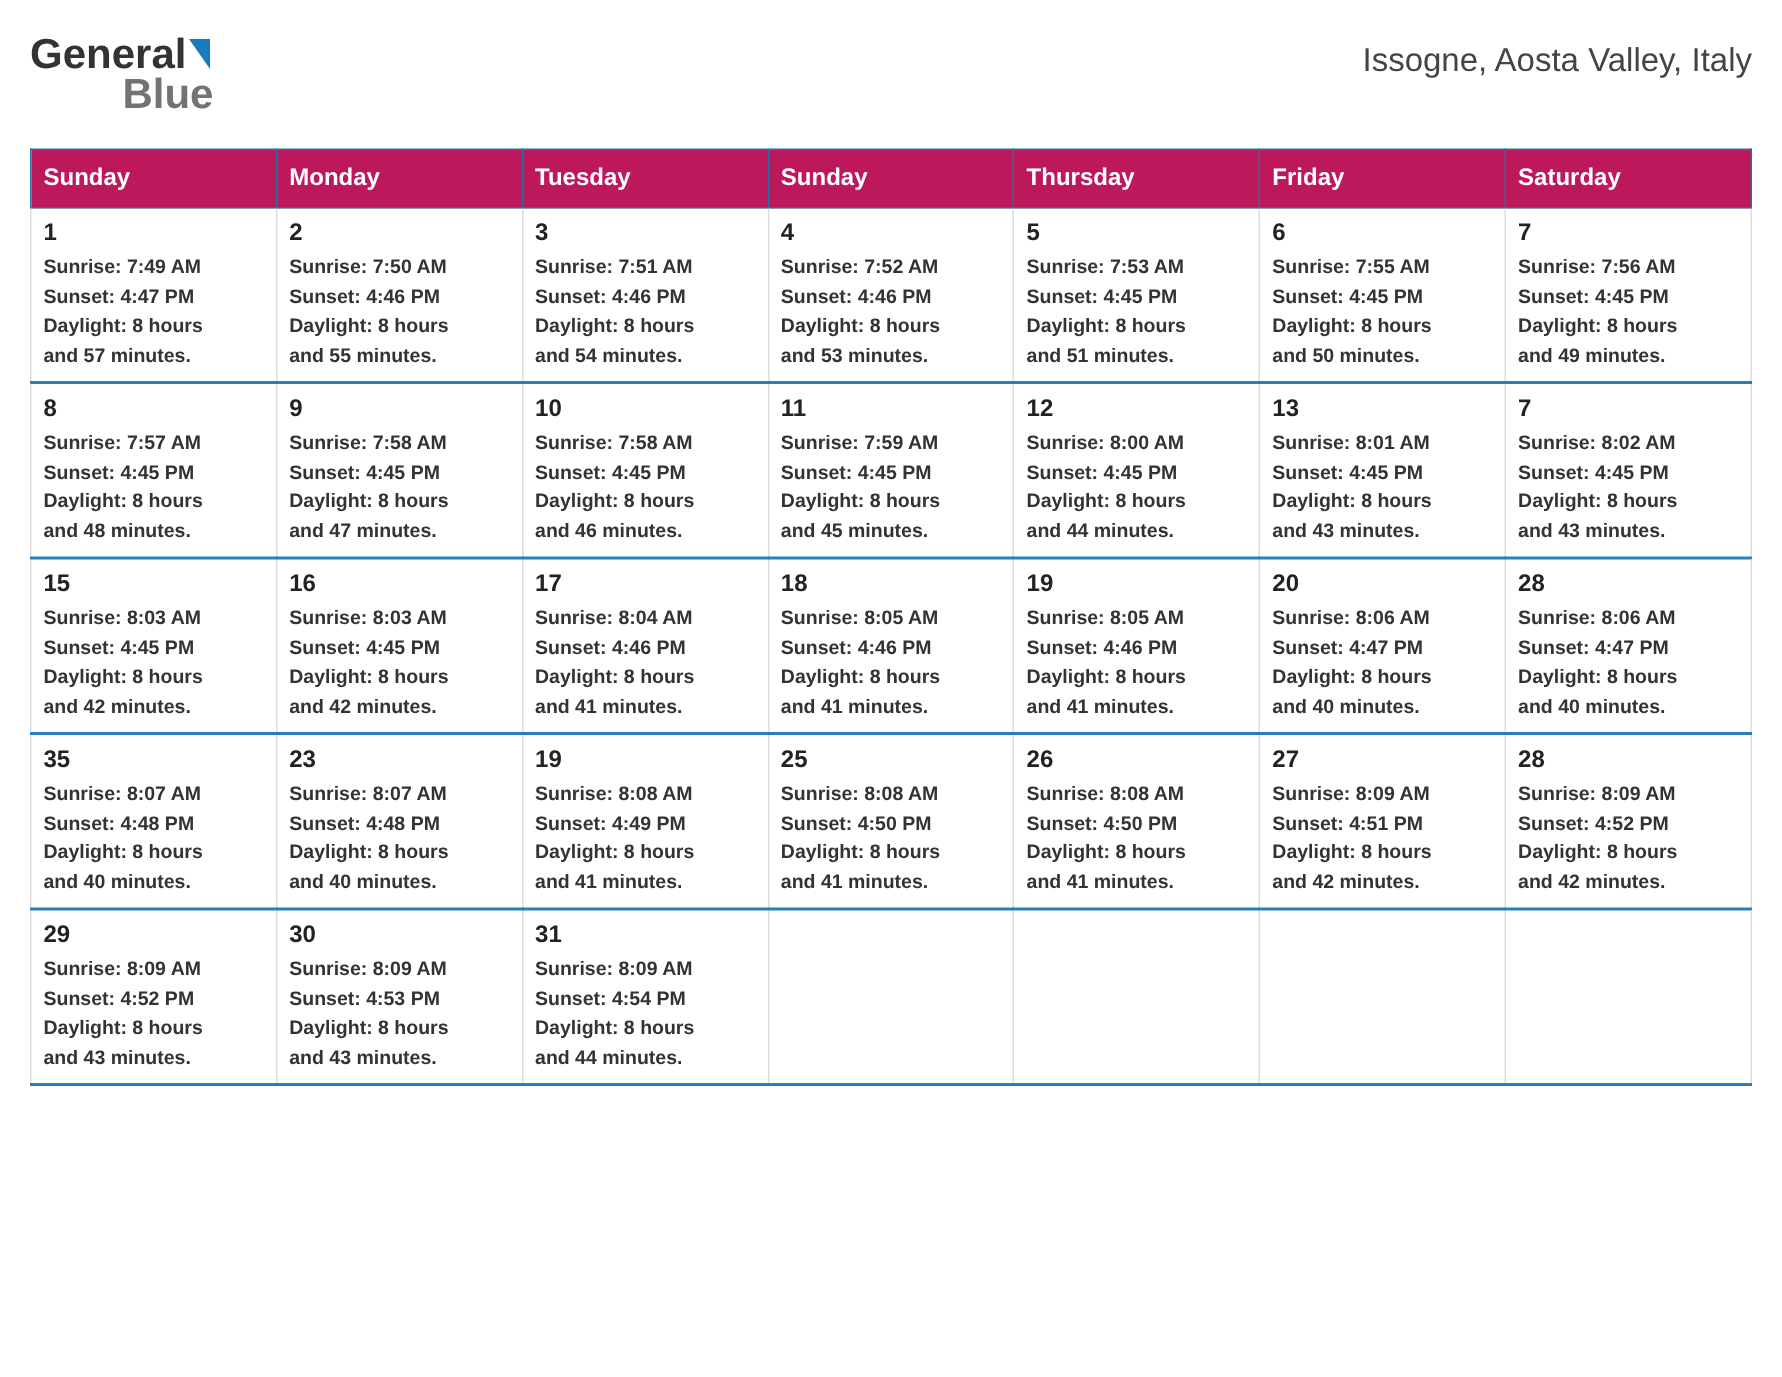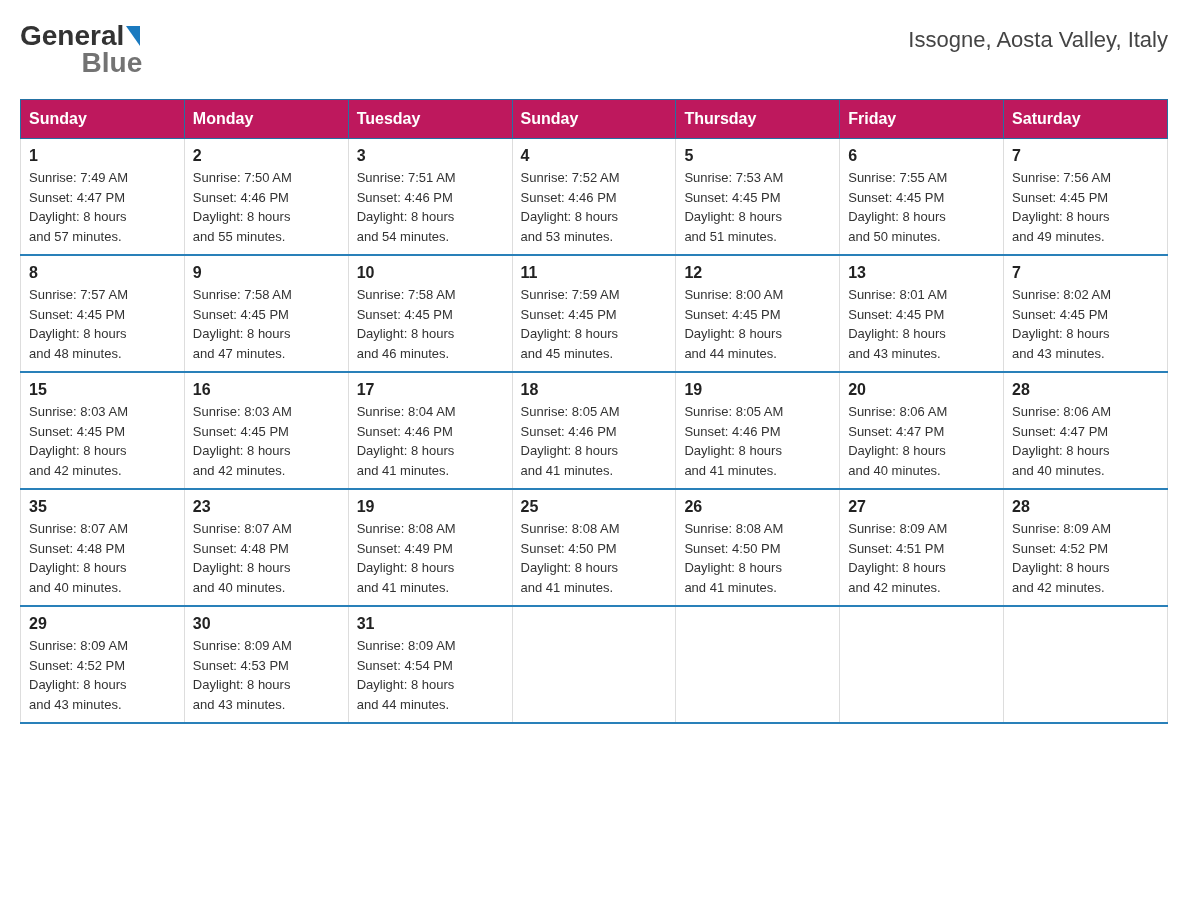--- a/index.html
+++ b/index.html
@@ -89,20 +89,21 @@
       font-size: 16px;
       font-weight: bold;
       color: #222;
       display: block;
       margin-bottom: 3px;
     }
     .day-info {
       font-size: 13px;
       color: #333;
       line-height: 1.5;
+      font-weight: bold;
     }
     .empty-cell {
       background: #fff;
     }
   </style>
 </head>
 <body>
 
 <div class="header">
   <div class="logo">

